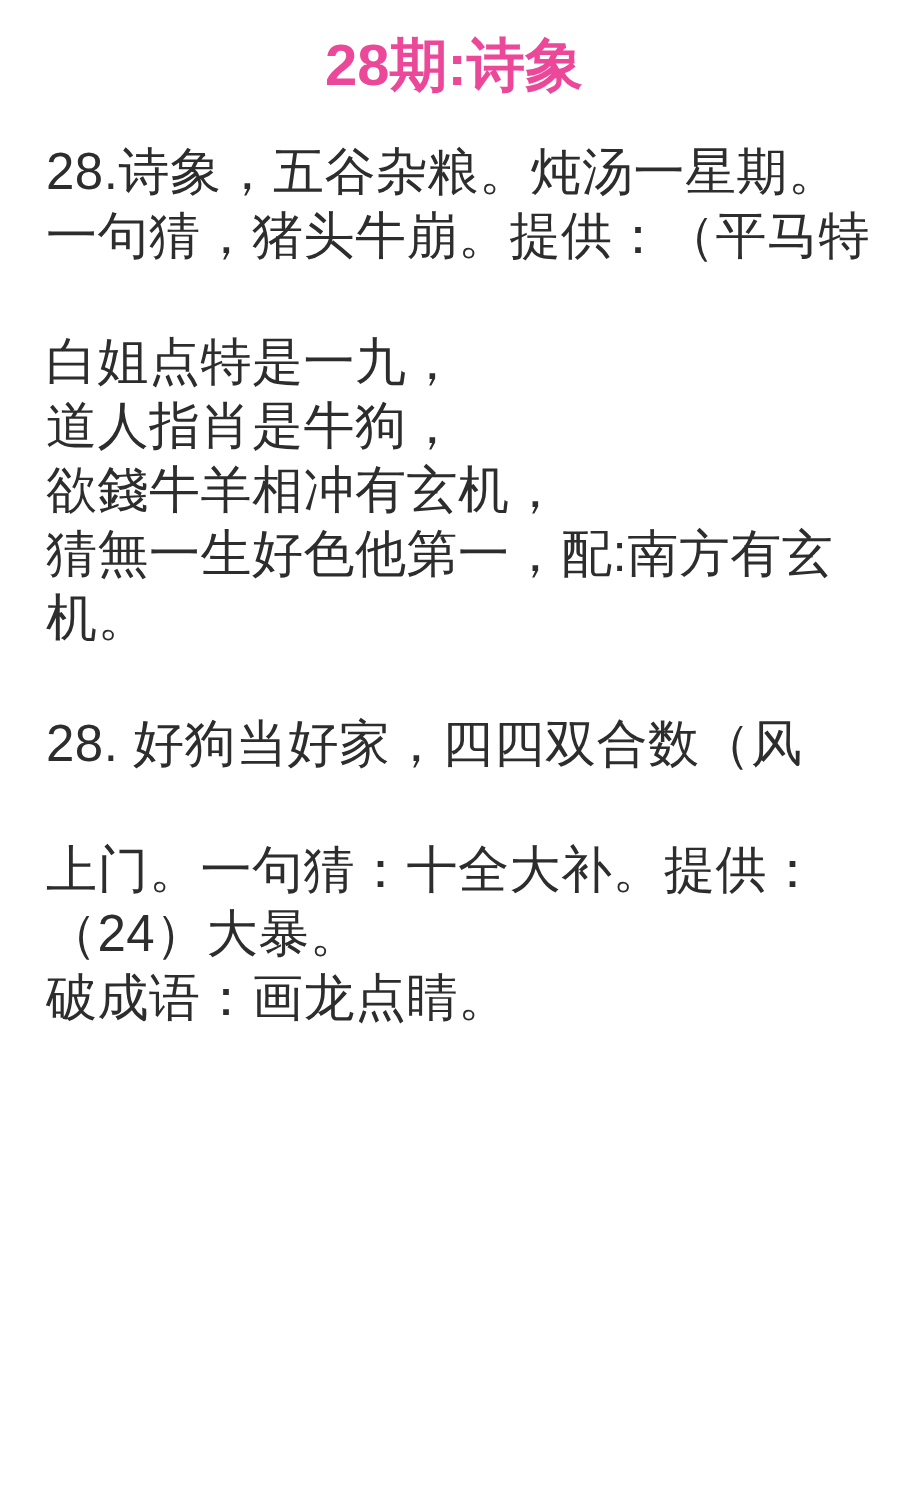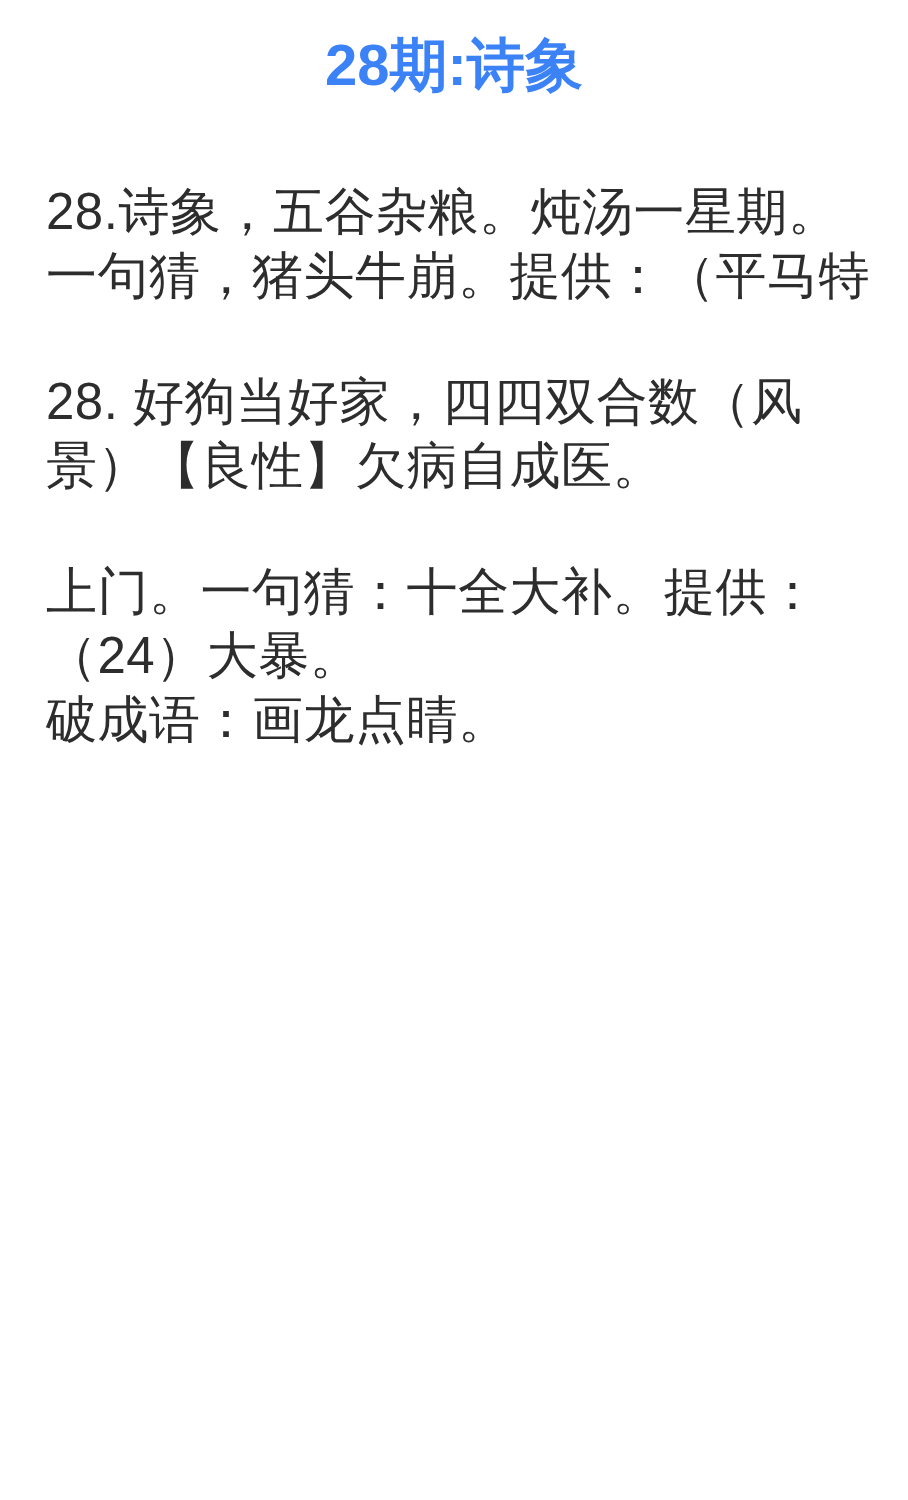--- a/index.html
+++ b/index.html
@@ -18,58 +18,64 @@
     width: 100%;
     height: 100%;
     box-sizing: border-box;
   }
   .title {
     margin: 30px 0 0 0;
     text-align: center;
     font-size: 58px;
     line-height: 70px;
     font-weight: 700;
-    color: #3b82f6;
+    color: #ec4899;
   }
   .content {
     padding: 0 46px;
   }
   .para {
     margin: 62px 0 0 0;
     font-size: 51px;
     line-height: 64px;
     font-weight: 400;
     letter-spacing: 0.5px;
   }
   .para.first {
-    margin-top: 80px;
+    margin-top: 40px;
   }
   .line {
     display: block;
     white-space: pre;
   }
 </style>
 </head>
 <body>
 
 <div class="page">
   <h1 class="title">28期:诗象</h1>
 
   <div class="content">
 
     <p class="para first">
       <span class="line">28.诗象，五谷杂粮。炖汤一星期。</span>
       <span class="line">一句猜，猪头牛崩。提供：（平马特</span>
     </p>
 
+    <p class="para">
+      <span class="line">白姐点特是一九，</span>
+      <span class="line">道人指肖是牛狗，</span>
+      <span class="line">欲錢牛羊相冲有玄机，</span>
+      <span class="line">猜無一生好色他第一，配:南方有玄</span>
+      <span class="line">机。</span>
+    </p>
 
 
     <p class="para">
       <span class="line">28. 好狗当好家，四四双合数（风</span>
-      <span class="line">景）【良性】欠病自成医。</span>
     </p>
 
     <p class="para">
       <span class="line">上门。一句猜：十全大补。提供：</span>
       <span class="line">（24）大暴。</span>
       <span class="line">破成语：画龙点睛。</span>
     </p>
 
   </div>
 </div>

